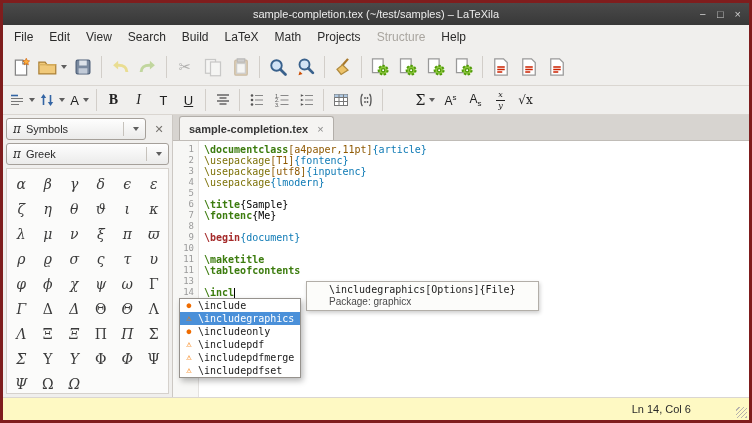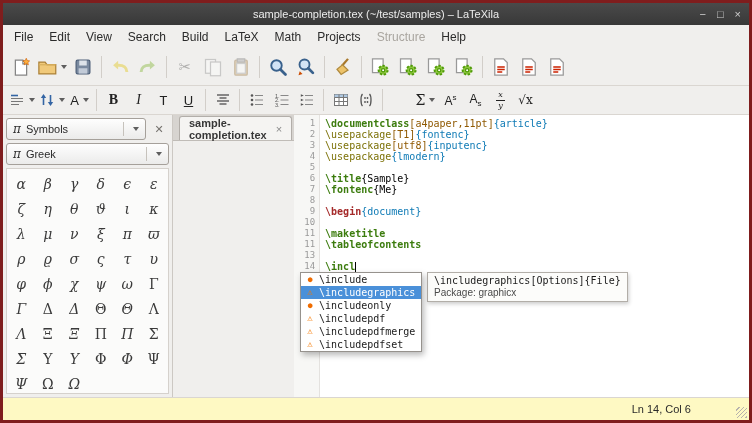--- a/index.html
+++ b/index.html
@@ -45,21 +45,21 @@
   .sidebar { width:170px; flex:0 0 170px; border-right:1px solid #ccc8c3; background:#f0efed; display:flex; flex-direction:column; padding:3px; }
   .side-row { display:flex; align-items:center; gap:3px; margin-bottom:3px; }
   .combo { flex:1; height:22px; background:linear-gradient(#fefefe,#ebebea); border:1px solid #a5a09a; border-radius:3px; display:flex; align-items:center; padding:0 6px; font-size:11px; color:#2b2b2b; gap:5px; }
   .combo .pi { font-family:"DejaVu Serif",serif; font-style:italic; font-size:12px; color:#333; }
   .combo .spacer { flex:1; }
   .combo .combo-div { width:1px; height:14px; background:#c6c2bc; }
   .close-side { width:20px; flex:0 0 20px; height:20px; display:flex; align-items:center; justify-content:center; color:#76736f; font-size:11px; }
   .symbol-grid { flex:1; background:#fbfbfa; border:1px solid #d5d1cc; display:grid; grid-template-columns:repeat(6,1fr); grid-auto-rows:25px; align-items:center; justify-items:center; font-family:"DejaVu Serif",serif; font-size:14px; color:#3a3a3a; overflow:hidden; padding:2px 1px; }
   .sym.it { font-style:italic; }
 
-  .editor-col { flex:1; display:flex; min-width:0; }
+  .editor-col { flex:1; display:flex; flex-direction:column; min-width:0; }
   .tabbar { height:26px; flex:0 0 26px; background:#d7d4d0; border-bottom:1px solid #c0bcb7; display:flex; align-items:flex-end; padding:0 2px; }
   .tab { height:24px; background:#f5f4f2; border:1px solid #b2aea9; border-bottom:none; border-radius:3px 3px 0 0; display:flex; align-items:center; gap:9px; padding:0 9px; font-size:11px; font-weight:bold; color:#373737; margin-left:4px; }
   .tab-close { color:#8a8a8a; font-weight:normal; font-size:11px; }
 
   .editor-body { flex:1; display:flex; position:relative; background:#fff; min-height:0; }
   .gutter { width:26px; flex:0 0 26px; background:#f7f7f5; border-right:1px solid #e4e2df; padding-top:3px; }
   .ln { height:11px; line-height:11px; font-family:"DejaVu Sans Mono",monospace; font-size:9px; color:#9a9a9a; text-align:right; padding-right:4px; }
   .code { flex:1; padding:3px 0 0 5px; font-family:"DejaVu Sans Mono",monospace; font-size:10px; cursor:text; }
   .cl { height:11px; line-height:11px; white-space:pre; }
   .tk-cmd { color:#3c7c0e; font-weight:bold; }
@@ -73,21 +73,21 @@
   
   .completion { position:absolute; left:6px; top:157px; width:122px; background:#fff; border:1px solid #96928d; box-shadow:2px 3px 6px rgba(0,0,0,.28); font-size:10px; z-index:5; }
   .comp-row { height:13px; display:flex; align-items:center; gap:3px; padding:0 3px; font-family:"DejaVu Sans Mono",monospace; color:#1a1a1a; }
   .comp-row.sel { background:#4a90d9; color:#fff; }
   .comp-ic { width:12px; flex:0 0 12px; text-align:center; line-height:1; }
   .comp-ic.warning { color:#f57900; font-size:9px; }
   .comp-ic.bullet { color:#ef6c00; font-size:8px; }
   .comp-details { height:19px; display:flex; align-items:center; padding:1px 2px; border-top:1px solid #e4e2df; }
   .details-btn { background:linear-gradient(#fbfbfa,#e3e1de); border:1px solid #9f9b96; border-radius:3px; font-size:10px; padding:1px 9px; color:#333; font-family:"Liberation Sans",sans-serif; }
 
-  .calltip { position:absolute; left:133px; top:157px; background:#fcfcfa; border:1px solid #b2aea8; box-shadow:1px 2px 4px rgba(0,0,0,.2); padding:2px 6px; font-size:10px; white-space:nowrap; z-index:4; line-height:12px; }
+  .calltip { position:absolute; left:133px; top:140px; background:#fcfcfa; border:1px solid #b2aea8; box-shadow:1px 2px 4px rgba(0,0,0,.2); padding:2px 22px; font-size:10px; white-space:nowrap; z-index:4; line-height:12px; }
   .calltip .sig { font-family:"DejaVu Sans Mono",monospace; color:#1a1a1a; }
   .calltip .pkgline { color:#4a4a4a; }
 
   
   .statusbar { height:23px; flex:0 0 23px; border-top:1px solid #dad6d1; background:#fef9c3; display:flex; align-items:center; justify-content:flex-end; padding-right:58px; font-size:11px; color:#2b2b2b; position:relative; }
   .grip { position:absolute; right:2px; bottom:2px; width:11px; height:11px; background:repeating-linear-gradient(135deg, transparent 0 2px, #b6b2ad 2px 3px); }
 </style>
 </head>
 <body>
 

